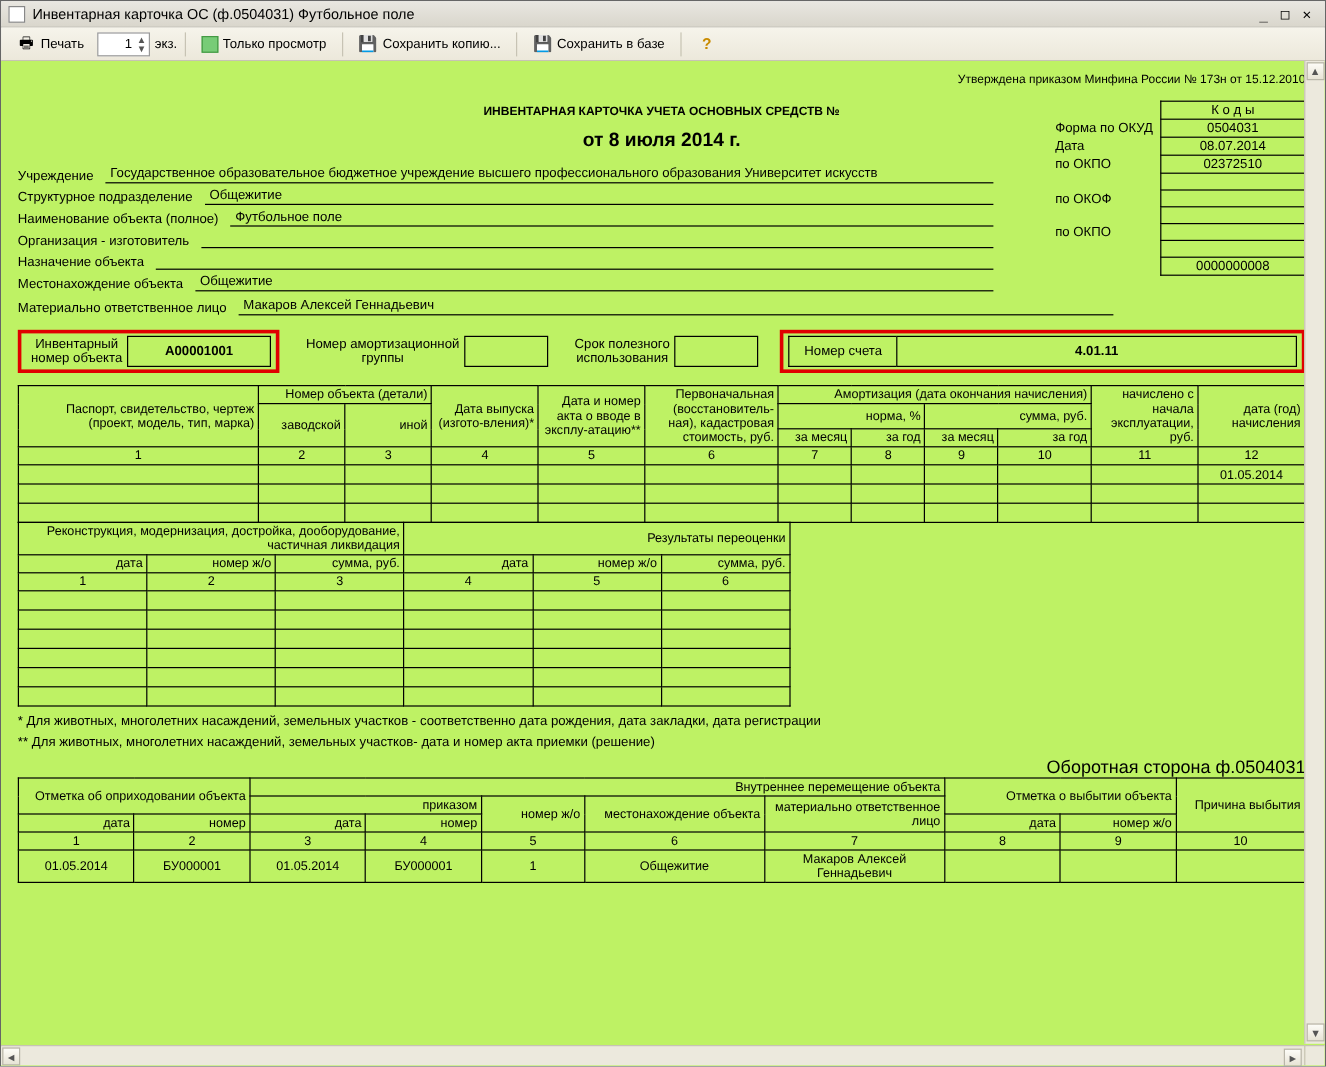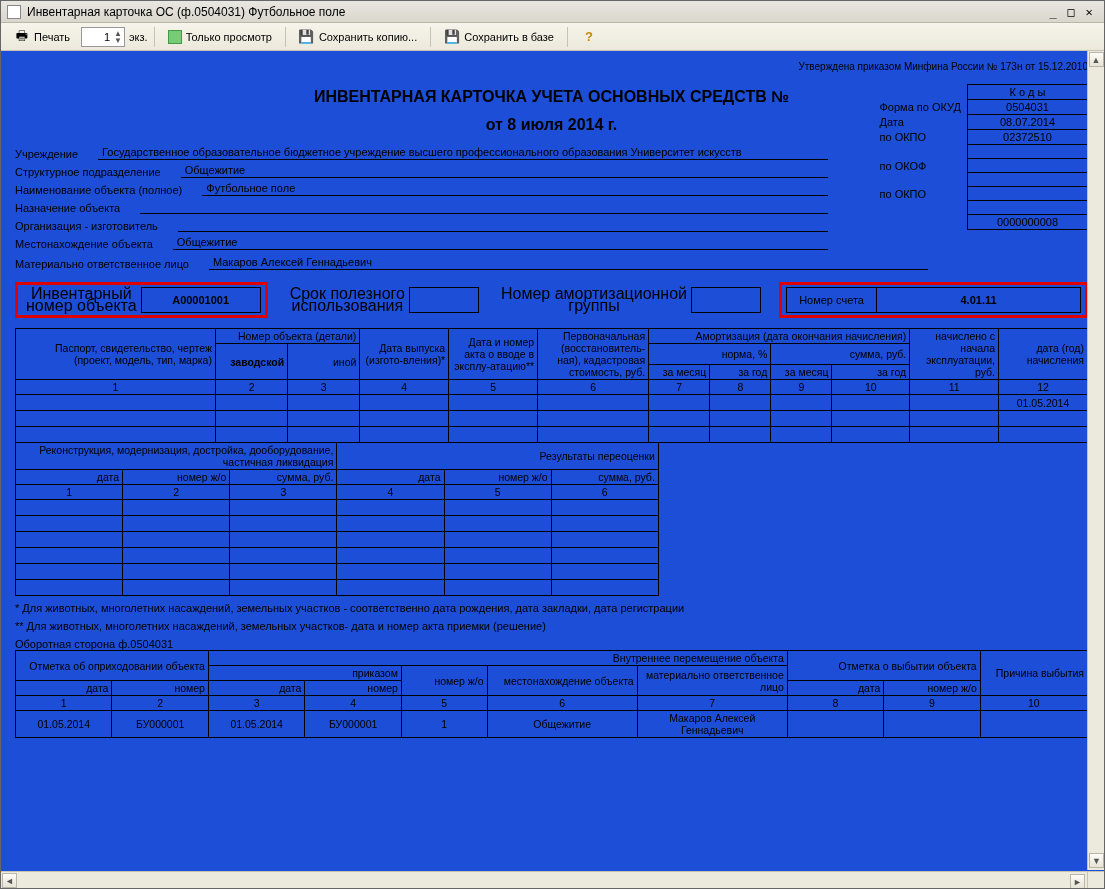--- a/index.html
+++ b/index.html
@@ -49,59 +49,59 @@
     display:flex; align-items:center; gap:2px;
     border:1px solid #999; background:#fff; height:20px; padding:0 2px 0 6px;
   }
   .spin input { width:24px; border:none; font-size:11px; text-align:right; outline:none; }
   .spin .arrows { display:flex; flex-direction:column; line-height:7px; font-size:8px; cursor:pointer; color:#555;}
   
   .viewport {
     flex:1;
     overflow:auto;
     position:relative;
-    background:#1d4ed8;
+    background:#bef264;
   }
   .doc {
     padding:10px 16px 10px 14px;
     min-width:1060px;
   }
   .approve { text-align:right; font-size:10px; margin-bottom:2px; color:#000; }
   .header-block { position:relative; }
   .codes-box {
     position:absolute; right:0; top:0;
     border-collapse:collapse;
   }
   .codes-box td { border:1px solid #000; padding:1px 6px; font-size:11px; }
   .codes-box .label-cell { border:none; text-align:left; padding:0 6px; white-space:nowrap;}
   .codes-box .center { text-align:center; width:120px; }
-  .title-line { text-align:center; font-size:16px; font-weight:bold; padding-top:4px;margin-top:12px;}
+  .title-line { text-align:center; font-size:10px; font-weight:bold; padding-top:4px;margin-top:12px;}
   .date-line  { text-align:center; font-size:16px; font-weight:bold; padding:10px 0 6px;}
   .info-rows { margin-top:2px; }
-  .info-row { display:flex; align-items:flex-end; gap:20px; min-height:18px; }
+  .info-row { display:flex; align-items:flex-end; gap:10px; min-height:18px; }
   .info-row .lbl { white-space:nowrap; }
   .info-row .underline { flex:1; border-bottom:1px solid #000; min-height:14px; padding-left:4px;}
 
   
   .hl-row { display:flex; align-items:center; gap:18px; margin:12px 0 10px; }
   .hl-box { display:flex; align-items:center; }
-  .hl-lbl { font-size:16px; text-align:center; line-height:12px; padding:0 4px;}
+  .hl-lbl { font-size:11px; text-align:center; line-height:12px; padding:0 4px;}
   .hl-val { border:1px solid #000; min-width:120px; height:26px; display:flex; align-items:center; justify-content:center; font-weight:bold;}
   .red-frame { border:3px solid #e00000; padding:2px 4px; display:flex; align-items:center; }
 
   
   table.doc-table { border-collapse:collapse; width:100%; font-size:10.5px; }
   table.doc-table th, table.doc-table td {
     border:1px solid #000; padding:1px 3px; text-align:center; vertical-align:middle;
   }
   table.doc-table th { font-weight:normal;text-align:right; }
   .tall td { height:16px; }
 
   .note { font-size:11px; margin:6px 0;}
-  .right-note { font-size:11px; margin-top:6px;}
+  .right-note { text-align:right; font-size:15px; margin-top:6px;}
 
   
   .sb-v { position:absolute; right:0; top:0; bottom:18px; width:17px; background:#ece9dd; border-left:1px solid #c7c3b4;}
   .sb-h { position:absolute; left:0; right:17px; bottom:0; height:17px; background:#ece9dd; border-top:1px solid #c7c3b4;}
   .sb-corner { position:absolute; right:0; bottom:0; width:17px; height:17px; background:#ece9dd; border-left:1px solid #c7c3b4; border-top:1px solid #c7c3b4;}
   .sb-btn { width:15px; height:15px; border:1px solid #b9b6a9; background:linear-gradient(#fdfcf7,#e7e3d5); font-size:9px; display:flex; align-items:center; justify-content:center; color:#555; cursor:pointer;}
   .sb-v .sb-btn { margin:1px auto;}
   .sb-v .sb-btn.bottom { position:absolute; bottom:1px; left:1px;}
   .sb-h .sb-btn { display:inline-flex; margin:1px;}
   .sb-h .sb-btn.right { position:absolute; right:1px; top:1px;}
@@ -217,25 +217,25 @@
               </div>
           <div class="info-row">
                 <span class="lbl">Структурное подразделение</span>
                 <span class="underline">Общежитие</span>
               </div>
           <div class="info-row">
                 <span class="lbl">Наименование объекта (полное)</span>
                 <span class="underline">Футбольное поле</span>
               </div>
           <div class="info-row">
+                <span class="lbl">Организация - изготовитель</span>
+                <span class="underline"></span>
+              </div>
+          <div class="info-row">
                 <span class="lbl">Назначение объекта</span>
-                <span class="underline"></span>
-              </div>
-          <div class="info-row">
-                <span class="lbl">Организация - изготовитель</span>
                 <span class="underline"></span>
               </div>
           <div class="info-row">
                 <span class="lbl">Местонахождение объекта</span>
                 <span class="underline">Общежитие</span>
               </div>
         </div>
         <div class="info-rows" style="padding-right:160px;">
           <div class="info-row">
                 <span class="lbl">Материально ответственное лицо</span>
@@ -243,25 +243,25 @@
               </div>
         </div>
       </div>
 
       <div class="hl-row">
         <div class="red-frame">
           <div class="hl-lbl"><span>Инвентарный</span><br><span>номер объекта</span></div>
           <div class="hl-val">А00001001</div>
         </div>
         <div class="hl-box">
+          <div class="hl-lbl"><span>Номер амортизационной</span><br><span>группы</span></div>
+          <div class="hl-val" style="min-width:70px;"></div>
+        </div>
+        <div class="hl-box">
           <div class="hl-lbl"><span>Срок полезного</span><br><span>использования</span></div>
-          <div class="hl-val" style="min-width:70px;"></div>
-        </div>
-        <div class="hl-box">
-          <div class="hl-lbl"><span>Номер амортизационной</span><br><span>группы</span></div>
           <div class="hl-val" style="min-width:70px;"></div>
         </div>
         <div class="red-frame" style="flex:1;">
           <div class="hl-val" style="min-width:90px;border-right:none;font-weight:normal;">Номер счета</div>
           <div class="hl-val" style="flex:1;">4.01.11</div>
         </div>
       </div>
 
       <table class="doc-table">
         <tbody>
@@ -269,21 +269,21 @@
           <th rowspan="3" style="width:180px;">Паспорт, свидетельство, чертеж (проект, модель, тип, марка)</th>
           <th colspan="2">Номер объекта (детали)</th>
           <th rowspan="3" style="width:80px;">Дата выпуска (изгото-вления)*</th>
           <th rowspan="3" style="width:80px;">Дата и номер акта о вводе в эксплу-атацию**</th>
           <th rowspan="3" style="width:100px;">Первоначальная (восстановитель-ная), кадастровая стоимость, руб.</th>
           <th colspan="4">Амортизация        (дата окончания начисления)</th>
           <th rowspan="3" style="width:80px;margin-top:14px;">начислено с начала эксплуатации, руб.</th>
           <th rowspan="3" style="width:80px;">дата (год) начисления</th>
         </tr>
         <tr>
-          <th rowspan="2" style="width:65px;font-weight:bold;">заводской</th>
+          <th rowspan="2" style="width:65px;">заводской</th>
           <th rowspan="2" style="width:65px;">иной</th>
           <th colspan="2">норма, %</th>
           <th colspan="2">сумма, руб.</th>
         </tr>
         <tr>
           <th style="width:55px;">за месяц</th>
           <th style="width:55px;">за год</th>
           <th style="width:55px;">за месяц</th>
           <th style="width:70px;">за год</th>
         </tr>

